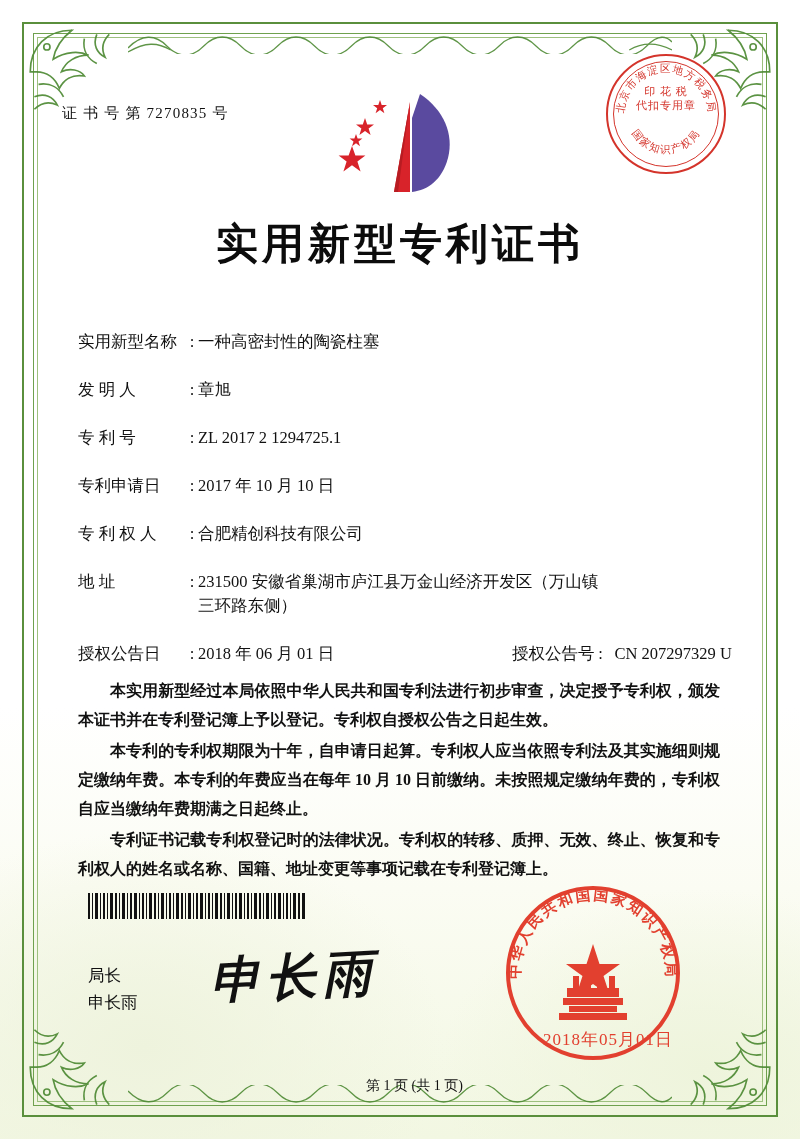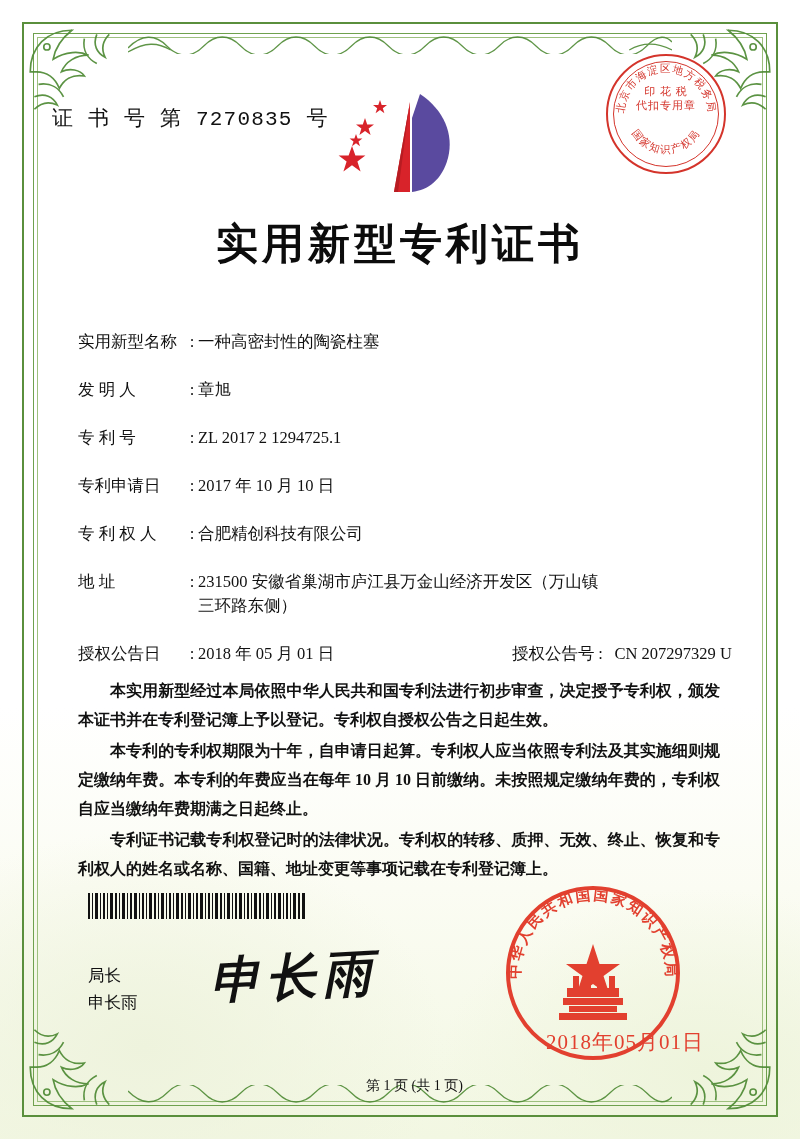--- a/index.html
+++ b/index.html
@@ -59,27 +59,26 @@
     color: #4e8a34;
     opacity: .9;
   }
   .edge-top { top: 28px; }
   .edge-bottom { bottom: 28px; transform: scaleY(-1); }
   .edge-top svg, .edge-bottom svg { width: 100%; height: 100%; display:block; }
 
   
   .cert-no {
     position: absolute;
-    left: 52px;
+    left: 62px;
     top: 104px;
-    font-size: 21px;
+    font-size: 15px;
     letter-spacing: 1.2px;
     color: #111;
     white-space: nowrap;
-    font-family: Liberation Mono, monospace;
   }
 
   .logo {
     position: absolute;
     left: 332px;
     top: 88px;
     width: 128px;
     height: 110px;
   }
 
@@ -222,23 +221,23 @@
     right: 118px;
     top: 884px;
     width: 178px;
     height: 178px;
     color: #e2402f;
   }
   .seal-nat svg { display:block; }
 
   .seal-date {
     position: absolute;
-    right: 96px;
+    right: 127px;
     top: 1028px;
-    font-size: 21px;
+    font-size: 17px;
     letter-spacing: 1px;
     color: #e2402f;
     white-space: nowrap;
   }
 
   .footer {
     position: absolute;
     left: 0; right: 12px;
     bottom: 44px;
     text-align: center;
@@ -390,21 +389,21 @@
         <span>地 址</span>
       </div>
       <div class="field-colon">:</div>
       <div class="field-value">231500 安徽省巢湖市庐江县万金山经济开发区（万山镇
 三环路东侧）</div>
     </div>
 
     <div class="field-row dual">
       <div class="field-label">授权公告日</div>
       <div class="field-colon">:</div>
-      <div class="field-value">2018 年 05 月 01 日</div>
+      <div class="field-value">2018 年 06 月 01 日</div>
       <div class="second-label">授权公告号</div>
       <div class="field-colon">:</div>
       <div class="second-value">CN 207297329 U</div>
     </div>
 
   </div>
 
   <div class="paragraphs">
     <p>本实用新型经过本局依照中华人民共和国专利法进行初步审查，决定授予专利权，颁发本证书并在专利登记簿上予以登记。专利权自授权公告之日起生效。</p>
     <p>本专利的专利权期限为十年，自申请日起算。专利权人应当依照专利法及其实施细则规定缴纳年费。本专利的年费应当在每年 10 月 10 日前缴纳。未按照规定缴纳年费的，专利权自应当缴纳年费期满之日起终止。</p>

